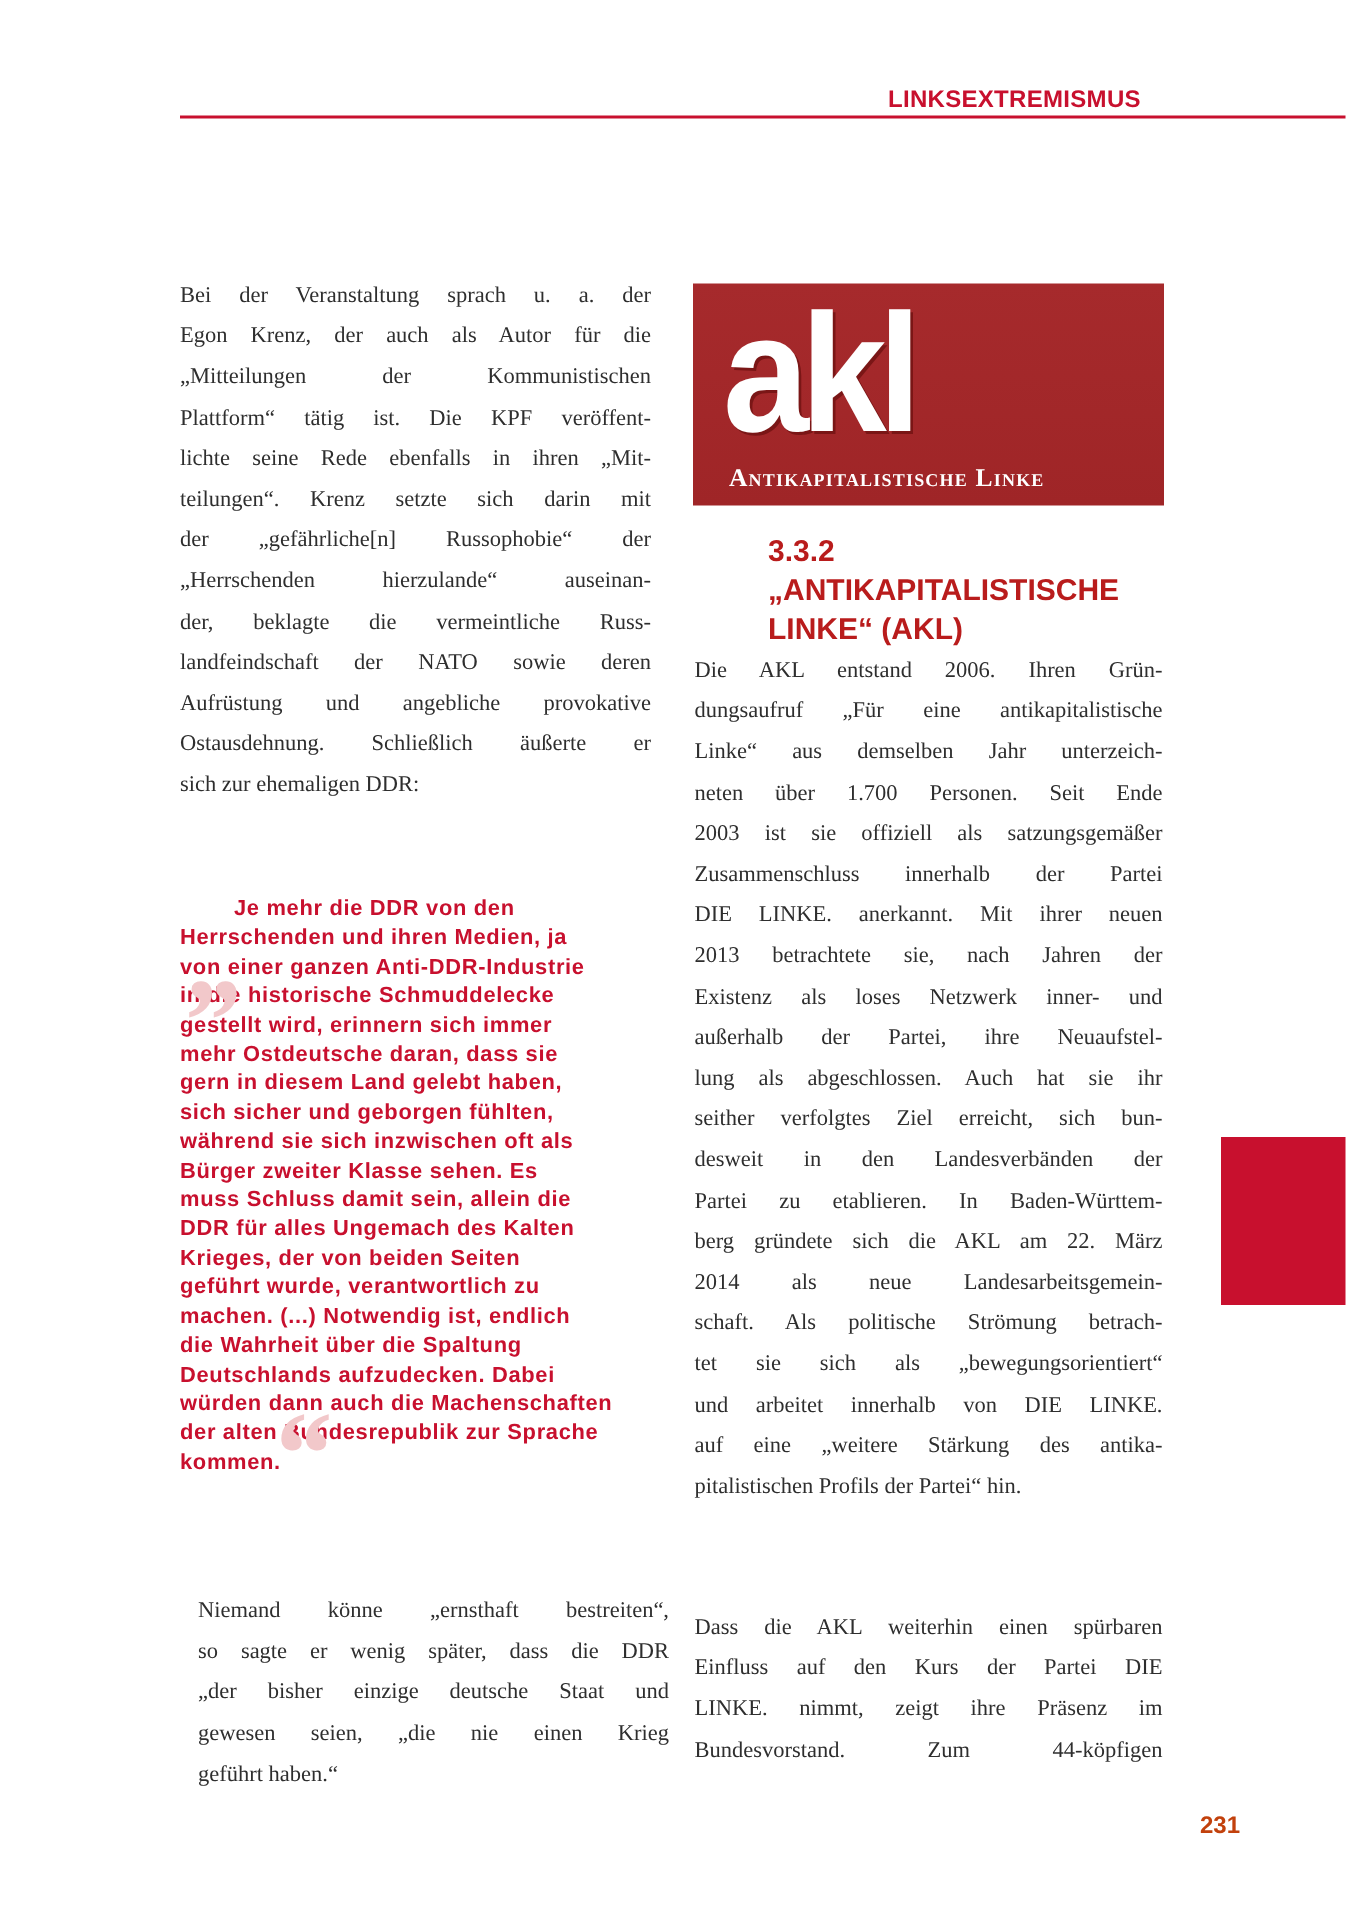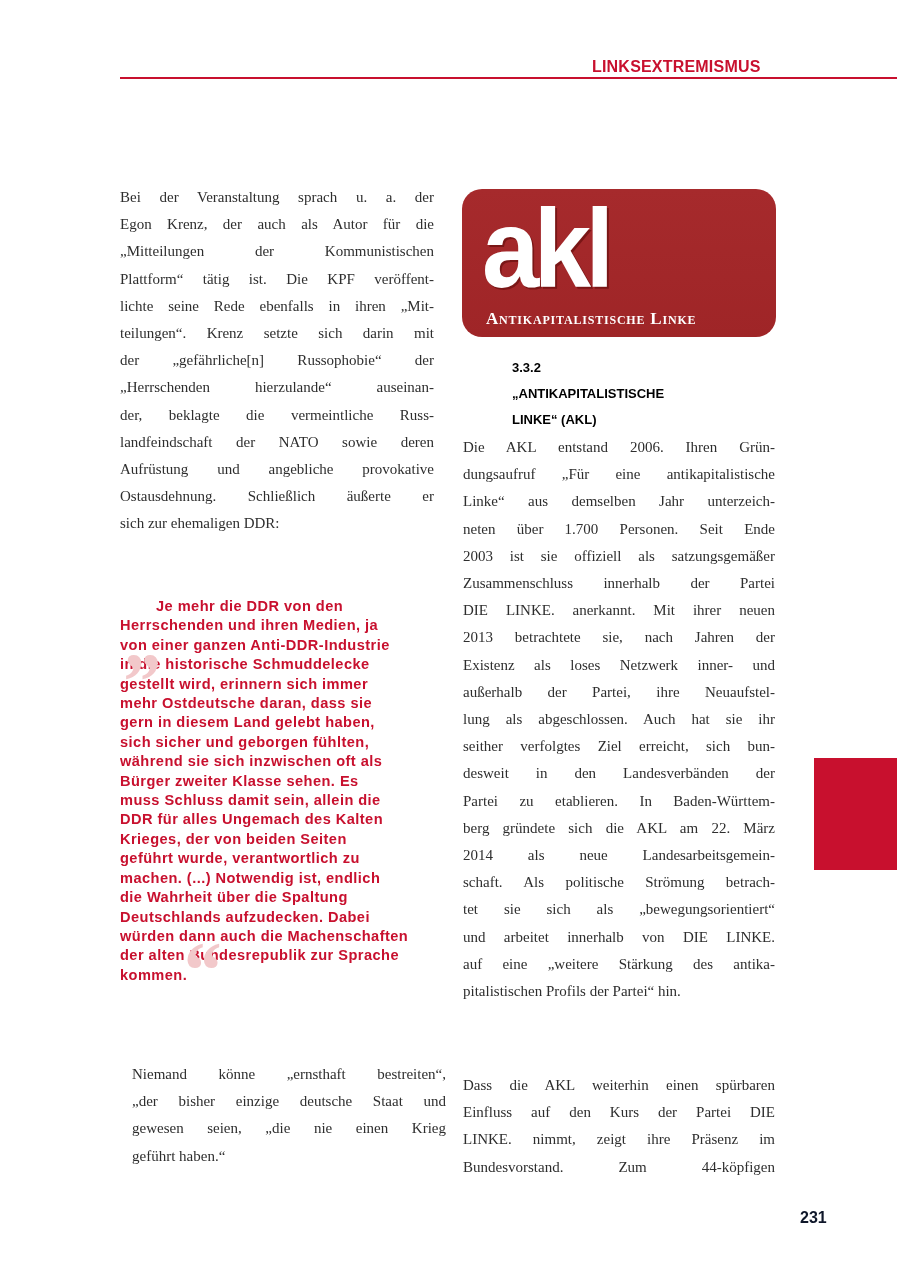--- a/index.html
+++ b/index.html
@@ -83,21 +83,20 @@
     }
     .logo-box {
       position: absolute;
       left: 462px;
       top: 189px;
       width: 314px;
       height: 148px;
       background: #a52a2a;
       background: linear-gradient(180deg, #a62a2c 0%, #9f2527 100%);
       overflow: hidden;
-      border-radius: 20px;
     }
     .logo-mark {
       position: absolute;
       left: 20px;
       top: 4px;
       font-family: "Liberation Sans", "DejaVu Sans", sans-serif;
       font-weight: bold;
       font-size: 112px;
       letter-spacing: -6px;
       line-height: 1;
@@ -118,23 +117,23 @@
       color: #ffffff;
       white-space: nowrap;
     }
     .section-heading {
       position: absolute;
       left: 512px;
       top: 355px;
       width: 260px;
       font-family: "Liberation Sans", "DejaVu Sans", sans-serif;
       font-weight: bold;
-      font-size: 13px;
+      font-size: 20px;
       line-height: 26px;
-      color: #000000;
+      color: #b91c1c;
     }
     .section-heading div {
       white-space: nowrap;
     }
     .col-right {
       left: 463px;
       top: 434px;
       width: 312px;
     }
     .col-right-2 {
@@ -150,21 +149,21 @@
       height: 112px;
       background: #c8102e;
     }
     .page-number {
       position: absolute;
       left: 800px;
       top: 1209px;
       font-family: "Liberation Sans", "DejaVu Sans", sans-serif;
       font-weight: bold;
       font-size: 16px;
-      color: #0f172a;
+      color: #c2410c;
     }
     .line {
       display: block;
       white-space: nowrap;
       text-align: justify;
       text-align-last: justify;
     }
     .line.last {
       text-align-last: left;
     }
@@ -212,20 +211,21 @@
   <div>machen. (...) Notwendig ist, endlich</div>
   <div>die Wahrheit über die Spaltung</div>
   <div>Deutschlands aufzudecken. Dabei</div>
   <div>würden dann auch die Machenschaften</div>
   <div>der alten Bundesrepublik zur Sprache</div>
   <div>kommen.</div>
 </div>
 
 <div class="col col-left-bottom">
   <span class="line">Niemand könne „ernsthaft bestreiten“,</span>
+  <span class="line">so sagte er wenig später, dass die DDR</span>
   <span class="line">„der bisher einzige deutsche Staat und</span>
   <span class="line">gewesen seien, „die nie einen Krieg</span>
   <span class="line last">geführt haben.“</span>
 </div>
 
 <div class="logo-box">
   <div class="logo-mark">akl</div>
   <div class="logo-sub">Antikapitalistische Linke</div>
 </div>
 

